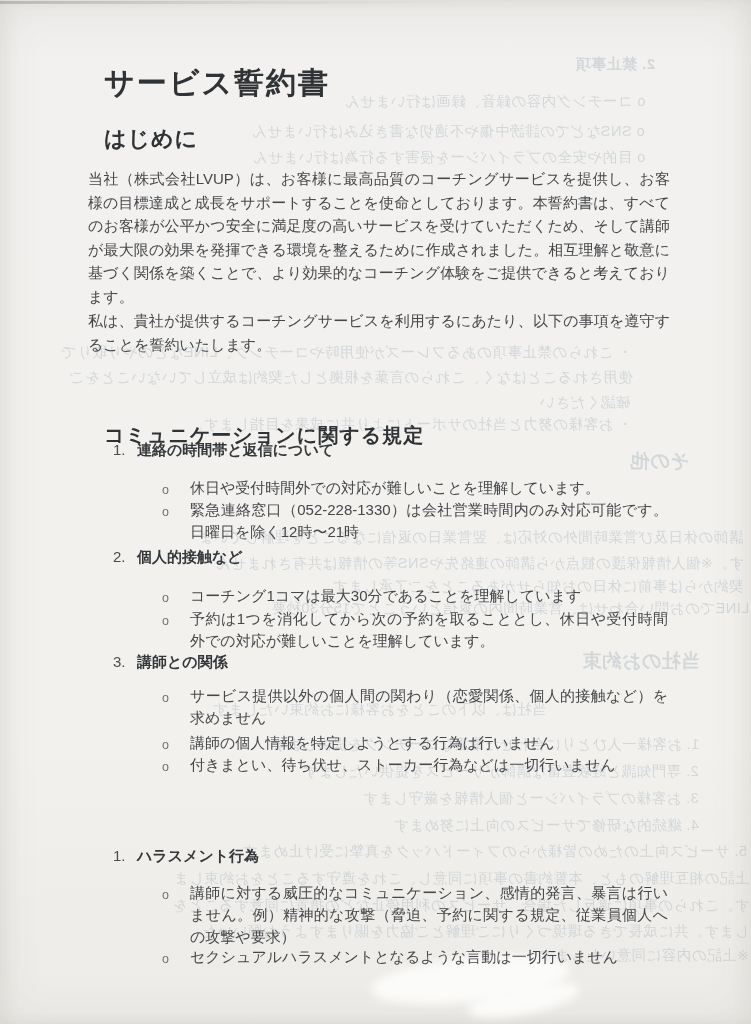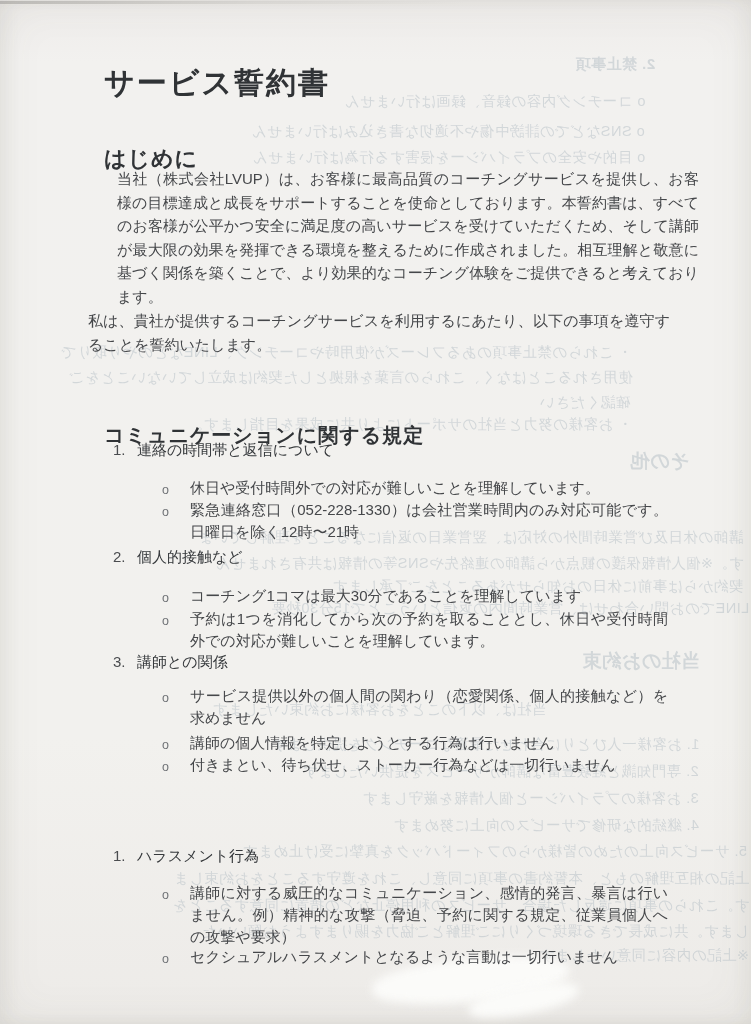--- a/index.html
+++ b/index.html
@@ -16,29 +16,29 @@
                inset -8px 0 14px rgba(95,90,82,.04);
   }
   .scan-top-line{
     position:absolute;top:1px;left:0;width:62%;height:3px;
     background:linear-gradient(to right,rgba(140,138,134,.45),rgba(180,178,174,.25) 55%,rgba(180,178,174,0));
   }
   .content{position:absolute;inset:0;z-index:3;color:#45474a;font-size:15px;}
   .abs{position:absolute;}
   h1,h2{margin:16px;color:#303336;font-weight:700;}
   .h1{left:88px;top:46px;font-size:30px;letter-spacing:2px;line-height:42px;}
-  .h-intro{left:88px;top:128px;font-size:22px;letter-spacing:1px;}
+  .h-intro{left:88px;top:108px;font-size:22px;letter-spacing:1px;}
   .h-comm{left:88px;top:406px;font-size:20px;letter-spacing:1px;}
   .h-proh{left:88px;top:787px;font-size:25px;letter-spacing:1px;}
   .para{left:88px;width:582px;line-height:23.5px;margin:0;text-align:justify;}
-  .p1{top:167px;margin-left:29px;}
+  .p1{top:167px;}
   .p2{top:309px;}
   .item-title{left:113px;display:flex;font-size:15px;}
   .item-title .num{width:24px;color:#4a4c4f;}
-  .item-title .t{font-weight:400;color:#35383b;}
+  .item-title .t{font-weight:700;color:#35383b;}
   .it1{top:441px;} .it2{top:548px;} .it3{top:653px;} .it4{top:847px;}
   .bullet{left:162px;width:506px;display:flex;line-height:22px;}
   .bullet .mk{width:28px;font-size:12.5px;color:#6f7276;padding-top:2px;flex:none;}
   .bullet .bt{width:478px;text-align:justify;}
   .b1a{top:477px;} .b1b{top:499px;}
   .b2a{top:585px;} .b2b{top:608px;}
   .b3a{top:685px;} .b3b{top:732px;} .b3c{top:754px;}
   .b4a{top:882px;} .b4b{top:946px;}
   
   .ghost{

